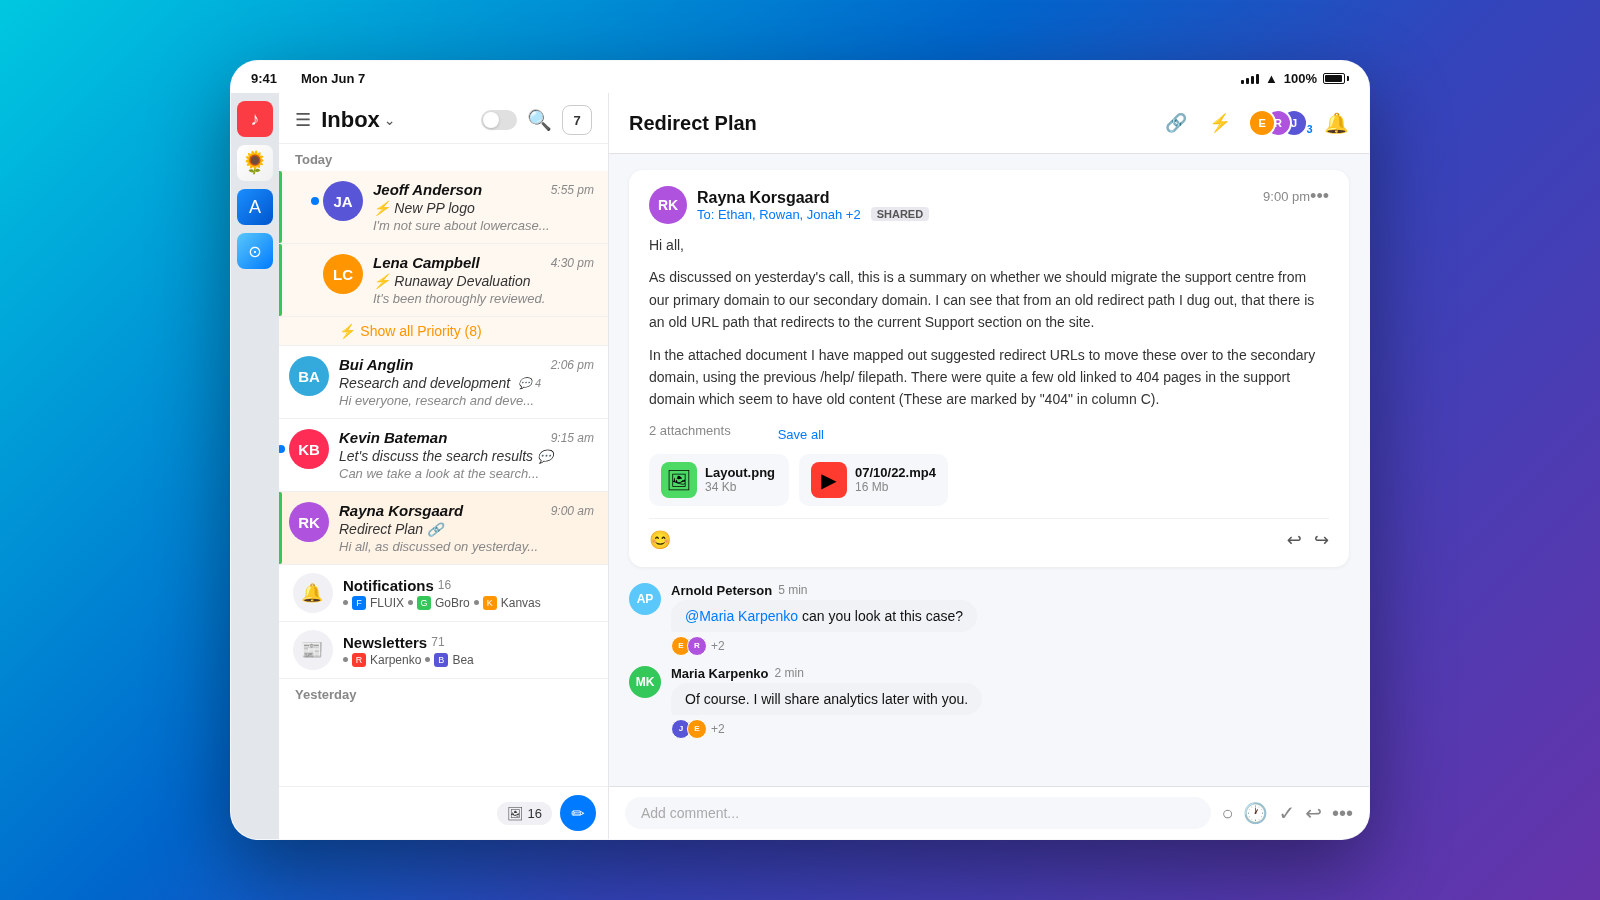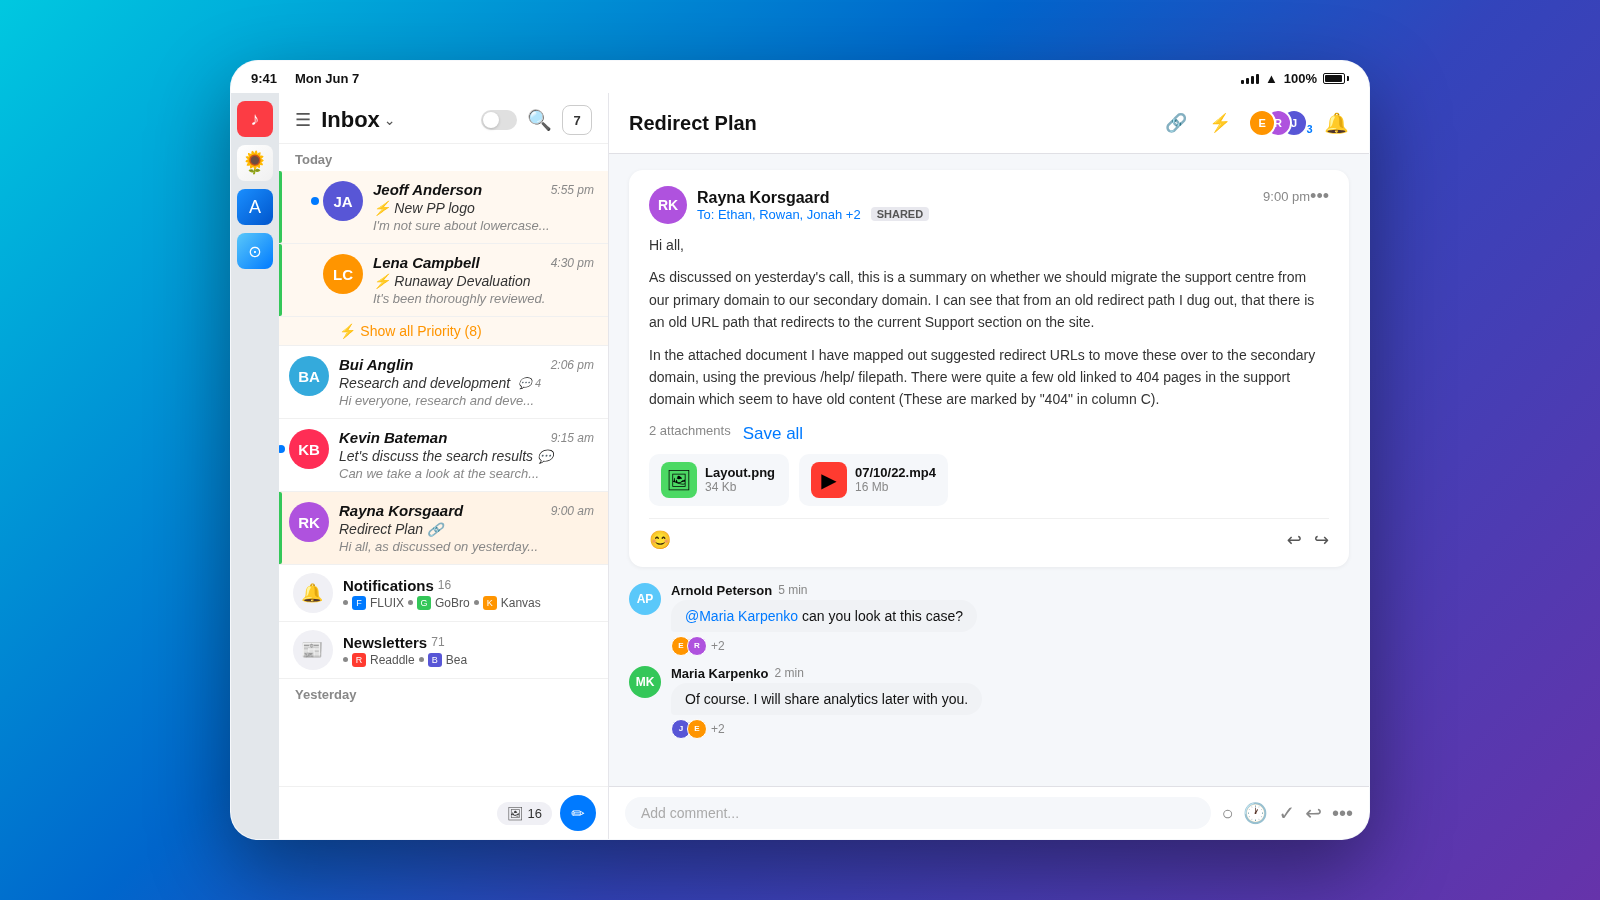--- a/index.html
+++ b/index.html
@@ -29,21 +29,21 @@
       display: flex;
       justify-content: space-between;
       align-items: center;
       padding: 6px 20px 4px;
       background: #fff;
       font-size: 13px;
       font-weight: 600;
       color: #111;
       min-height: 32px;
     }
-    .status-left { display: flex; align-items: center; gap: 18px; }
+    .status-left { display: flex; align-items: center; gap: 24px; }
     .status-right { display: flex; align-items: center; gap: 6px; font-size: 13px; }
     .signal-bars { display: flex; align-items: flex-end; gap: 2px; height: 12px; }
     .signal-bar { width: 3px; background: #111; border-radius: 1px; }
     .wifi-icon { font-size: 13px; }
     .battery { display: flex; align-items: center; gap: 2px; }
     .battery-body { width: 22px; height: 11px; border: 1.5px solid #111; border-radius: 2px; position: relative; display: flex; align-items: center; padding: 1px; }
     .battery-fill { background: #111; height: 100%; width: 95%; border-radius: 1px; }
     .battery-tip { width: 2px; height: 5px; background: #111; border-radius: 0 1px 1px 0; }
 
     
@@ -524,21 +524,21 @@
         <div class="notif-item">
           <div class="notif-icon-wrap">📰</div>
           <div class="notif-content">
             <div class="notif-title-row">
               <span class="notif-title">Newsletters</span>
               <span class="notif-count">71</span>
             </div>
             <div class="notif-sources">
               <span class="notif-dot"></span>
               <span style="width:14px;height:14px;background:#ff3b30;border-radius:3px;display:inline-block;font-size:9px;color:white;text-align:center;line-height:14px;">R</span>
-              <span>Readdle</span>
+              <span>Karpenko</span>
               <span class="notif-dot"></span>
               <span style="width:14px;height:14px;background:#5856d6;border-radius:3px;display:inline-block;font-size:9px;color:white;text-align:center;line-height:14px;">B</span>
               <span>Bea</span>
             </div>
           </div>
         </div>
 
         <div class="section-label">Yesterday</div>
       </div>
 
@@ -590,21 +590,21 @@
             </div>
           </div>
           <div class="msg-body">
             <p>Hi all,</p>
             <p>As discussed on yesterday's call, this is a summary on whether we should migrate the support centre from our primary domain to our secondary domain. I can see that from an old redirect path I dug out, that there is an old URL path that redirects to the current Support section on the site.</p>
             <p>In the attached document I have mapped out suggested redirect URLs to move these over to the secondary domain, using the previous /help/ filepath. There were quite a few old linked to 404 pages in the support domain which seem to have old content (These are marked by "404" in column C).</p>
           </div>
           <div class="attachments-row">
             <div style="display:flex;align-items:center;gap:12px;margin-bottom:8px;">
               <span class="attachments-label">2 attachments</span>
-              <span style="font-size:17px;color:#007aff;cursor:pointer;">Save all</span>
+              <span style="font-size:13px;color:#007aff;cursor:pointer;margin-left:35px;">Save all</span>
             </div>
             <div class="attachment-items">
               <div class="attachment">
                 <div class="att-icon att-icon-img">🖼</div>
                 <div>
                   <div class="att-name">Layout.png</div>
                   <div class="att-size">34 Kb</div>
                 </div>
               </div>
               <div class="attachment">

